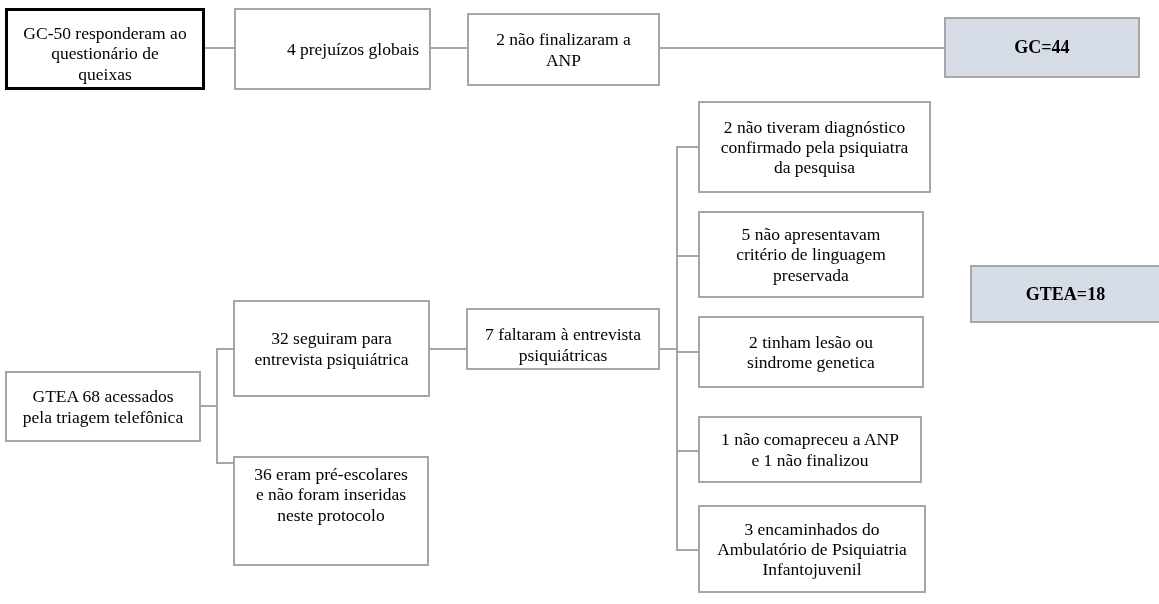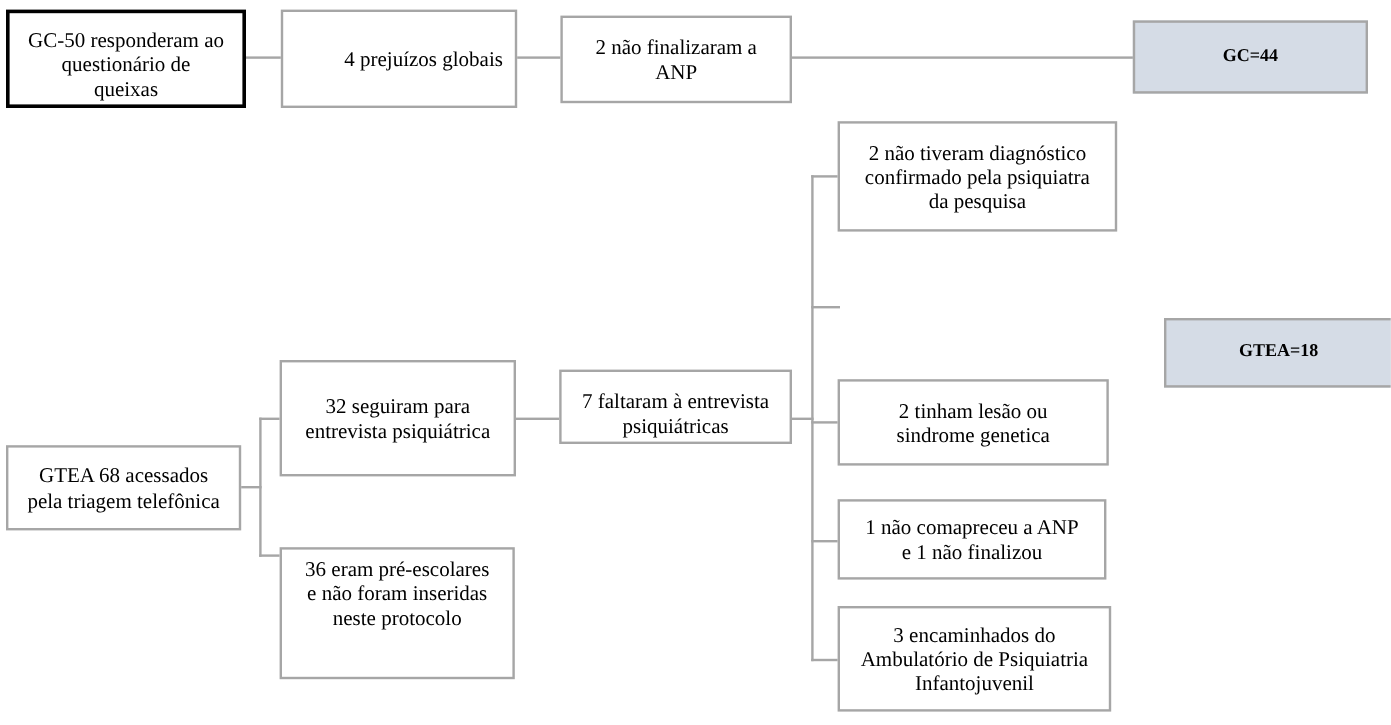--- a/index.html
+++ b/index.html
@@ -32,21 +32,21 @@
     padding: 3px 5px;
     letter-spacing: 0px;
   }
   .node.root-emphasis {
     border: 3px solid #000000;
   }
   .node.result {
     background: #d5dce6;
     border: 2px solid #a6a6a6;
     font-weight: bold;
-    font-size: 15px;
+    font-size: 18px;
   }
   .node.top-text {
     align-items: flex-start;
     padding-top: 6px;
   }
   .node .txt {
     display: block;
     width: 100%;
     white-space: pre-line;
   }
@@ -120,20 +120,25 @@
     <span class="txt">7 faltaram à entrevista
 psiquiátricas</span>
   </div>
 
   <div class="node" style="left:698px; top:101px; width:233px; height:92px;">
     <span class="txt">2 não tiveram diagnóstico
 confirmado pela psiquiatra
 da pesquisa</span>
   </div>
 
+  <div class="node" style="left:698px; top:211px; width:226px; height:87px;">
+    <span class="txt">5 não apresentavam
+critério de linguagem
+preservada</span>
+  </div>
 
   <div class="node" style="left:698px; top:316px; width:226px; height:72px;align-items:center;">
     <span class="txt">2 tinham lesão ou
 sindrome genetica</span>
   </div>
 
   <div class="node" style="left:698px; top:416px; width:224px; height:67px;">
     <span class="txt">1 não comapreceu a ANP
 e 1 não finalizou</span>
   </div>

